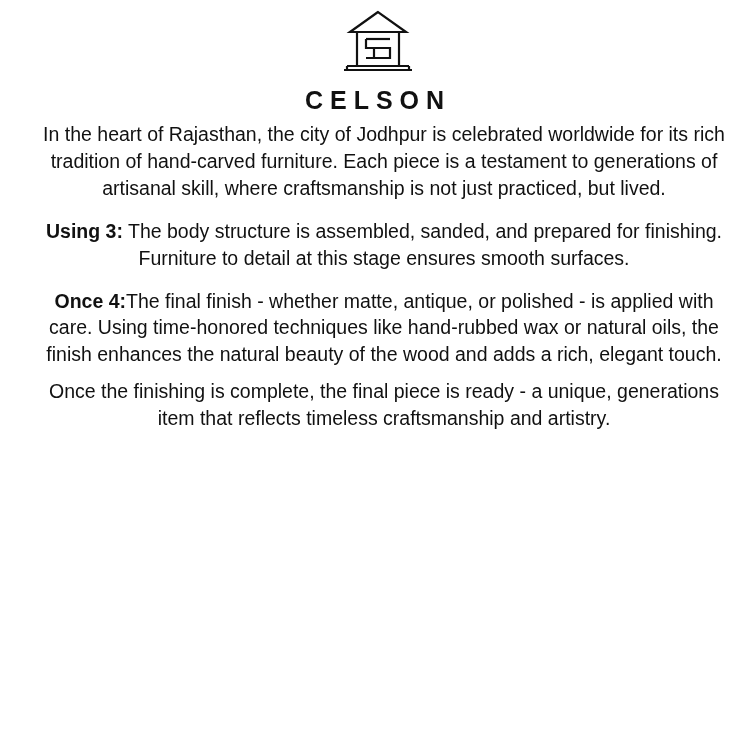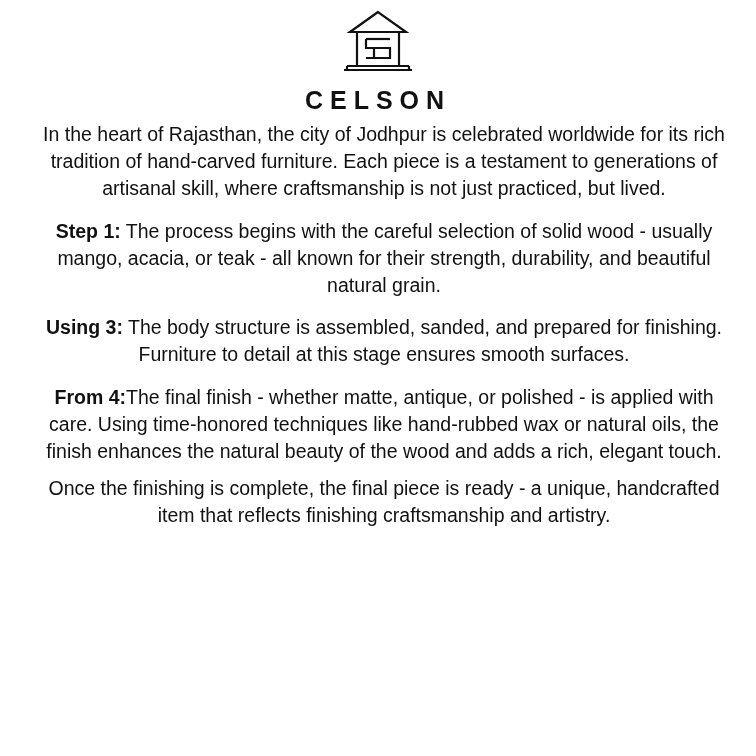--- a/index.html
+++ b/index.html
@@ -85,30 +85,27 @@
     </svg>
   </div>
 
   <div class="brand">CELSON</div>
 
 
   <p class="para">
     <span>In the heart of Rajasthan, the city of Jodhpur is celebrated worldwide for its rich tradition of hand-carved furniture. Each piece is a testament to generations of artisanal skill, where craftsmanship is not just practiced, but lived.</span>
   </p>
 
-  <p class="para">
-    <span class="step">Step 1:</span><span> The process begins with the careful selection of solid wood - usually mango, acacia, or teak - all known for their strength, durability, and beautiful natural grain.</span>
-  </p>
 
 
   <p class="para">
     <span class="step">Using 3:</span><span> The body structure is assembled, sanded, and prepared for finishing. Furniture to detail at this stage ensures smooth surfaces.</span>
   </p>
 
   <p class="para tight">
-    <span class="step">From 4:</span><span>The final finish - whether matte, antique, or polished - is applied with care. Using time-honored techniques like hand-rubbed wax or natural oils, the finish enhances the natural beauty of the wood and adds a rich, elegant touch.</span>
+    <span class="step">Once 4:</span><span>The final finish - whether matte, antique, or polished - is applied with care. Using time-honored techniques like hand-rubbed wax or natural oils, the finish enhances the natural beauty of the wood and adds a rich, elegant touch.</span>
   </p>
 
   <p class="para last">
-    <span>Once the finishing is complete, the final piece is ready - a unique, handcrafted item that reflects finishing craftsmanship and artistry.</span>
+    <span>Once the finishing is complete, the final piece is ready - a unique, generations item that reflects timeless craftsmanship and artistry.</span>
   </p>
 
 </div>
 
 </body></html>

